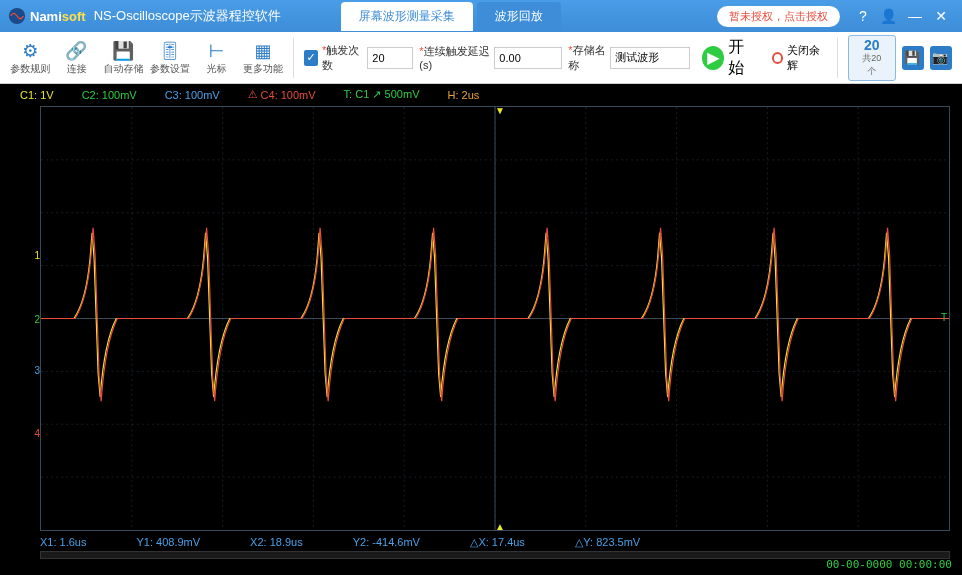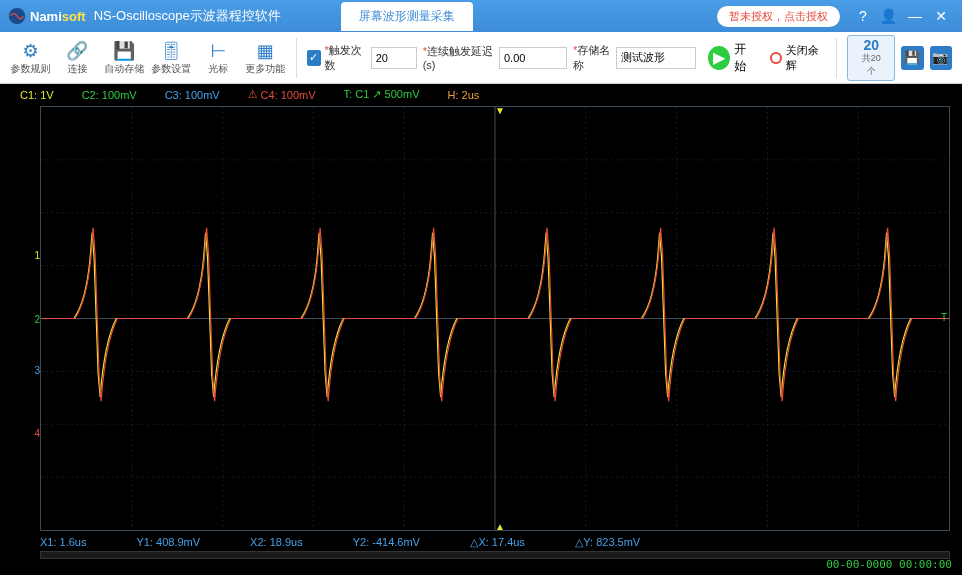--- a/index.html
+++ b/index.html
@@ -49,20 +49,21 @@
 
 <div class="titlebar">
   <svg class="logo" viewBox="0 0 20 20">
       <circle cx="10" cy="10" r="9" fill="#1a4a8a"></circle>
       <path d="M3 10 Q6 4 10 10 T17 10" stroke="#e74c3c" stroke-width="1.5" fill="none"></path>
     </svg>
   <span class="brand"><span style="color:#fff">Nami</span><span style="color:#ffe04a">soft</span></span>
   <span class="title">NS-Oscilloscope示波器程控软件</span>
   <div class="tabs">
     <div class="tab active">屏幕波形测量采集</div>
+    <div class="tab">波形回放</div>
   </div>
   <div class="spacer"></div>
   <div class="auth-btn">暂未授权，点击授权</div>
   <div class="win-btn">?</div>
   <div class="win-btn">👤</div>
   <div class="win-btn">—</div>
   <div class="win-btn">✕</div>
 </div>
 
 <div class="toolbar">
@@ -100,21 +101,21 @@
     <label><span class="req">*</span><span>连续触发延迟(s)</span></label>
     <input type="text" style="width: 68px;" value="0.00">
   </div>
   <div class="field">
     <label><span class="req">*</span><span>存储名称</span></label>
     <input type="text" style="width: 80px;" value="测试波形">
   </div>
   <div class="spacer"></div>
   <div class="start-btn">
     <div class="play-icon">▶</div>
-    <span style="font-size:12px">开始</span>
+    <span style="font-size:16px">开始</span>
   </div>
   <div class="field" style="margin-left:8px">
     <div class="stop-dot"></div>
     <span style="font-size:11px">关闭余辉</span>
   </div>
   <div class="sep"></div>
   <div class="count-box">
     <div class="n">20</div>
     <div class="t">共20个</div>
   </div>

